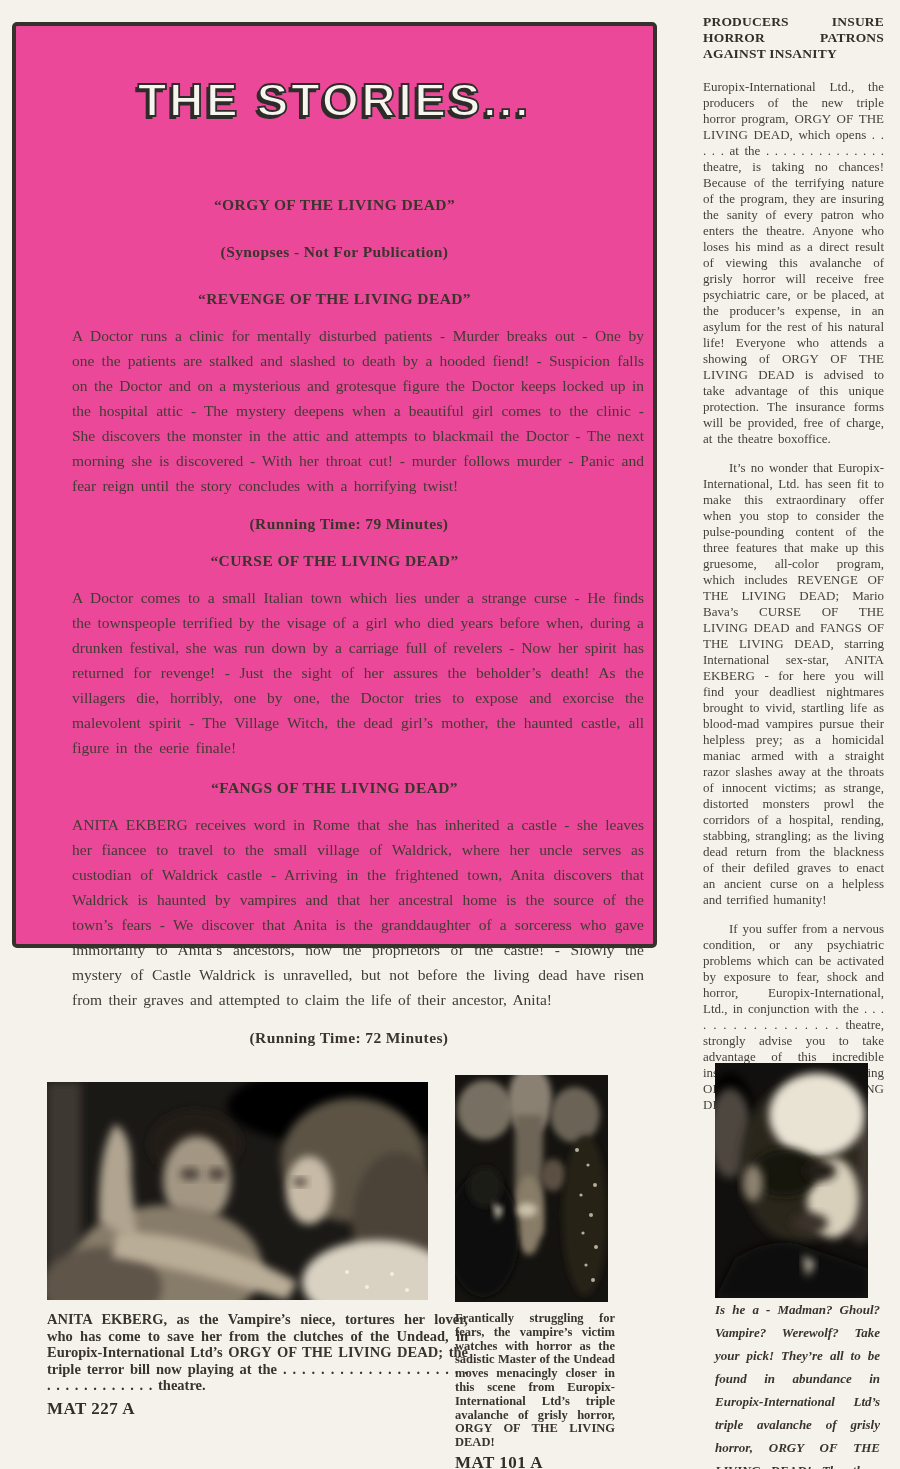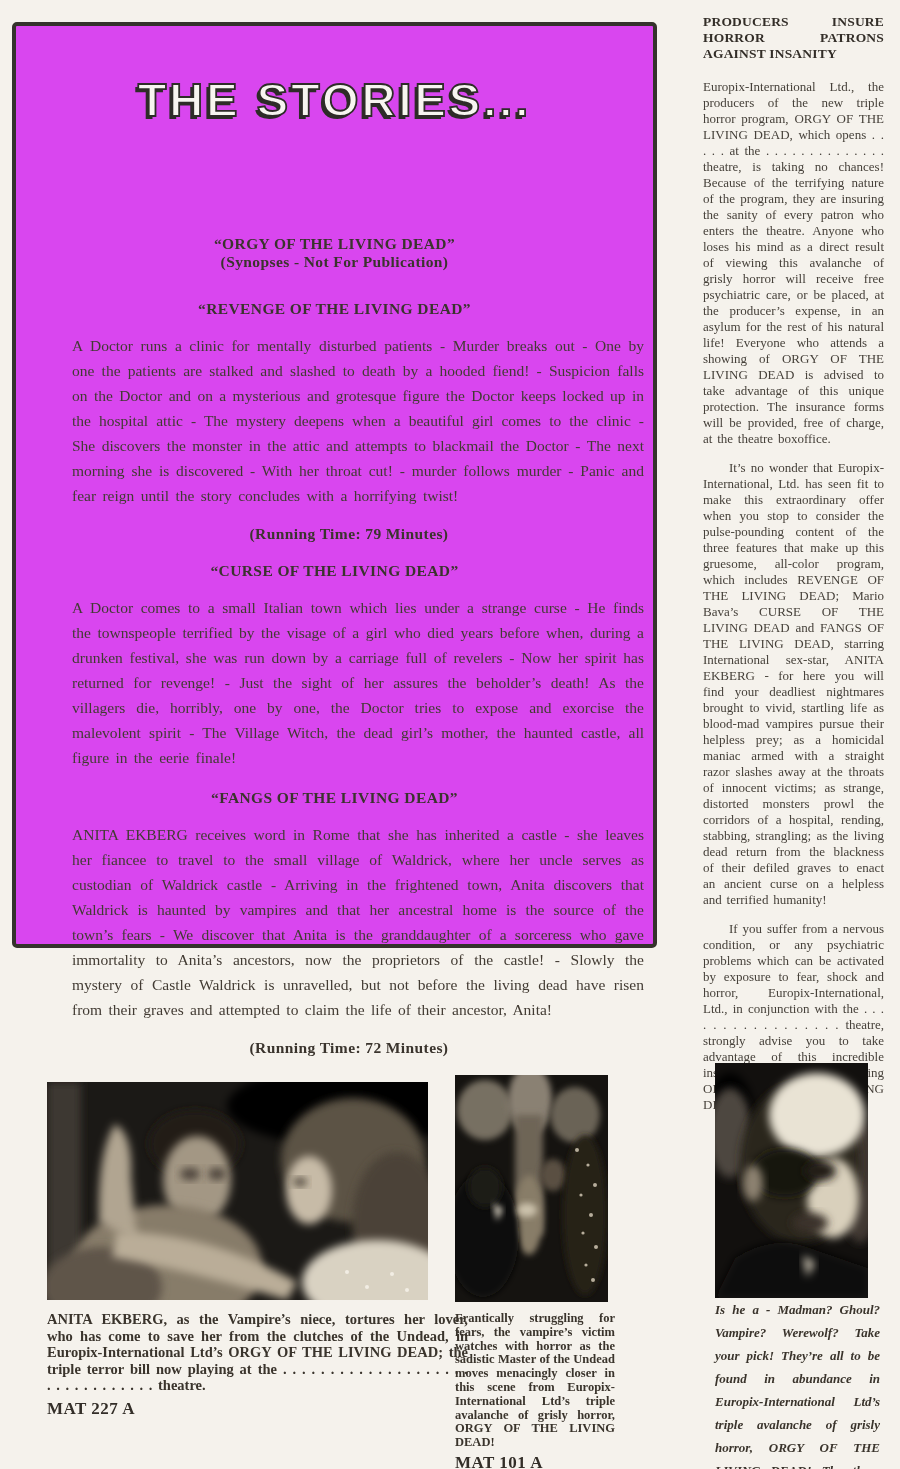--- a/index.html
+++ b/index.html
@@ -12,42 +12,42 @@
     color:#3c362f;
     overflow:hidden;
   }
   
   .stories-box{
     position:absolute;left:12px;top:22px;
     width:637px;height:918px;
     border:4px solid #35322c;
     border-radius:5px;
     box-sizing:content-box;
-    background:#d946ef;
+    background:#ec4899;
   }
   .box-title{
     margin-top:46px;
     text-align:center;
     font-family:"Liberation Sans","DejaVu Sans",sans-serif;
     font-weight:bold;
     font-size:47px;
     letter-spacing:3px;
     color:#f7f5f0;
     -webkit-text-stroke:1.8px #2e2c28;
     text-shadow:-3px 3px 0 #2e2c28;
   }
   .center-line{
     text-align:center;
     font-weight:bold;
     font-size:15.5px;
     letter-spacing:.4px;
     color:#3a342d;
   }
-  .program-heading{margin-top:108px;}
-  .subtitle{}
+  .program-heading{margin-top:69px;}
+  .subtitle{margin-top:29px;}
   .story-heading{margin-top:29px;}
   .story-heading.gap-lg{margin-top:19px;}
   .synopsis{
     margin:15px 14px 0 56px;
     width:572px;
     font-size:15.5px;
     line-height:25px;
     text-align:justify;
     word-spacing:2.5px;
     color:#423b33;

